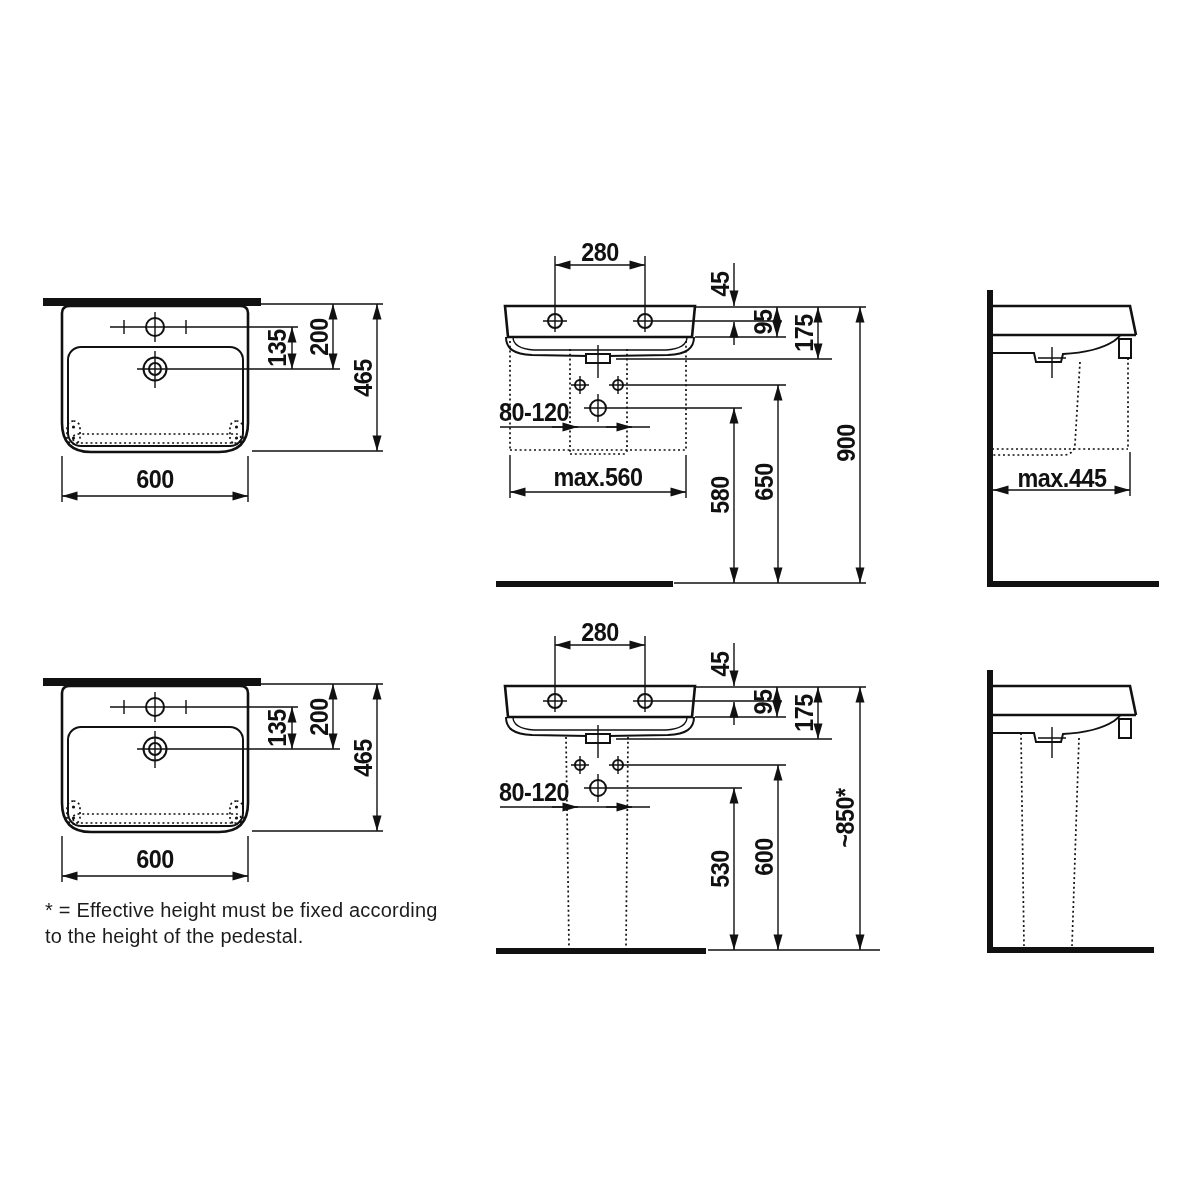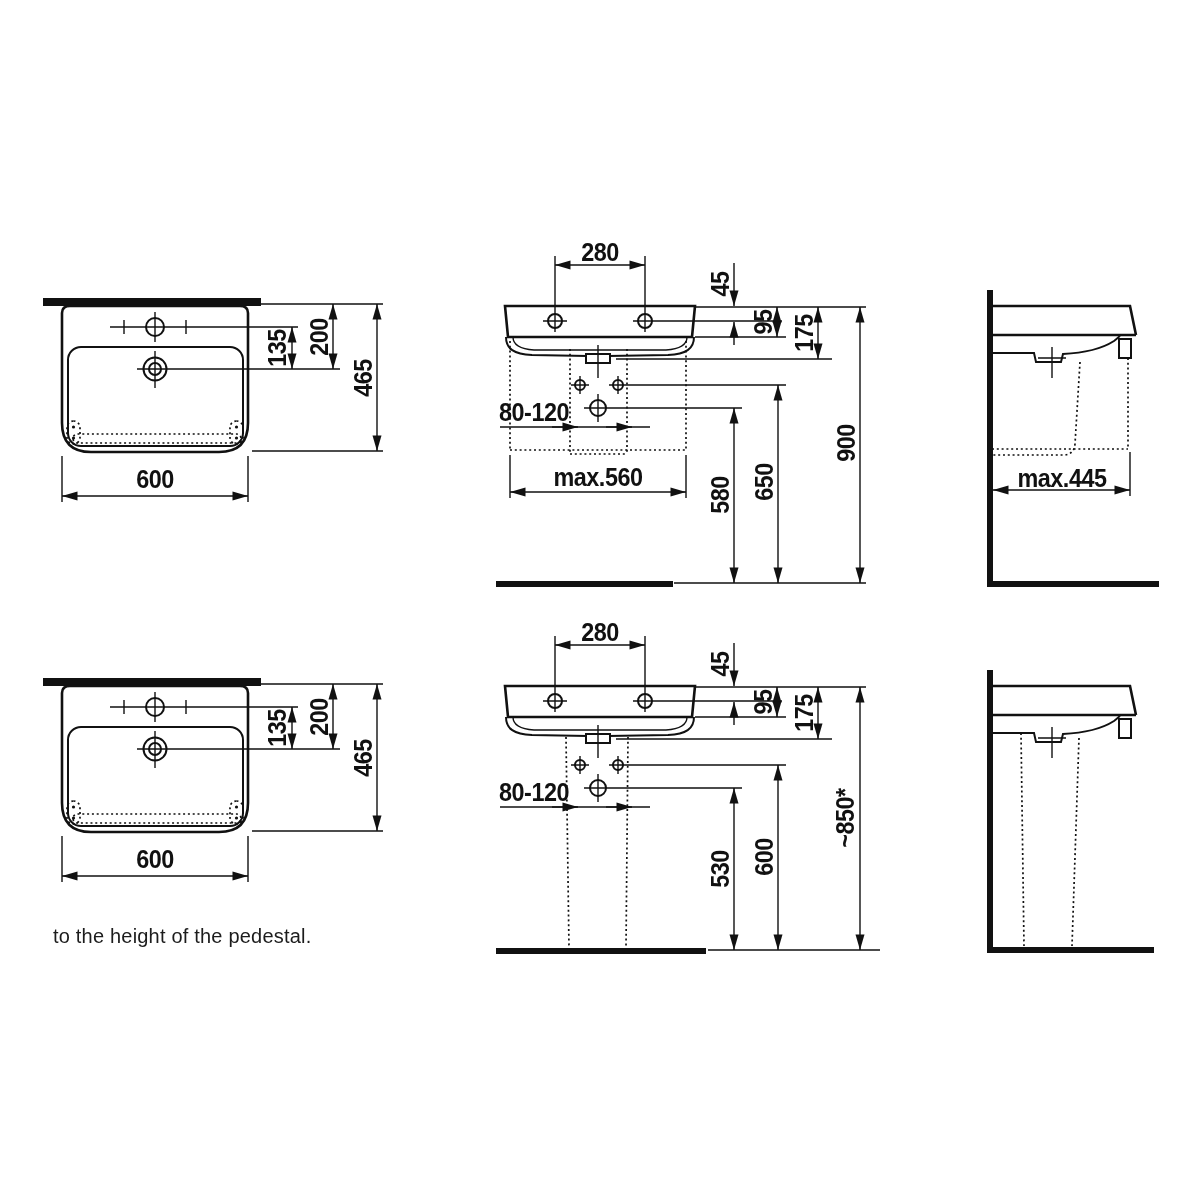--- a/index.html
+++ b/index.html
@@ -164,15 +164,16 @@
 
 <div class="dim" style="left:600px;top:632px">280</div>
 <div class="dim v" style="left:720px;top:664px">45</div>
 <div class="dim v" style="left:763px;top:702px">95</div>
 <div class="dim v" style="left:804px;top:713px">175</div>
 <div class="dim" style="left:534px;top:792px">80-120</div>
 <div class="dim v" style="left:720px;top:869px">530</div>
 <div class="dim v" style="left:764px;top:857px">600</div>
 <div class="dim v" style="left:845px;top:818px">~850*</div>
 
-<div class="note" style="left:53px;top:925px">to the height of the pedestal.</div>
+<div class="note" style="left:45px;top:899px">* = Effective height must be fixed according</div>
+<div class="note" style="left:45px;top:925px">to the height of the pedestal.</div>
 
 </div>
 
 </body></html>

